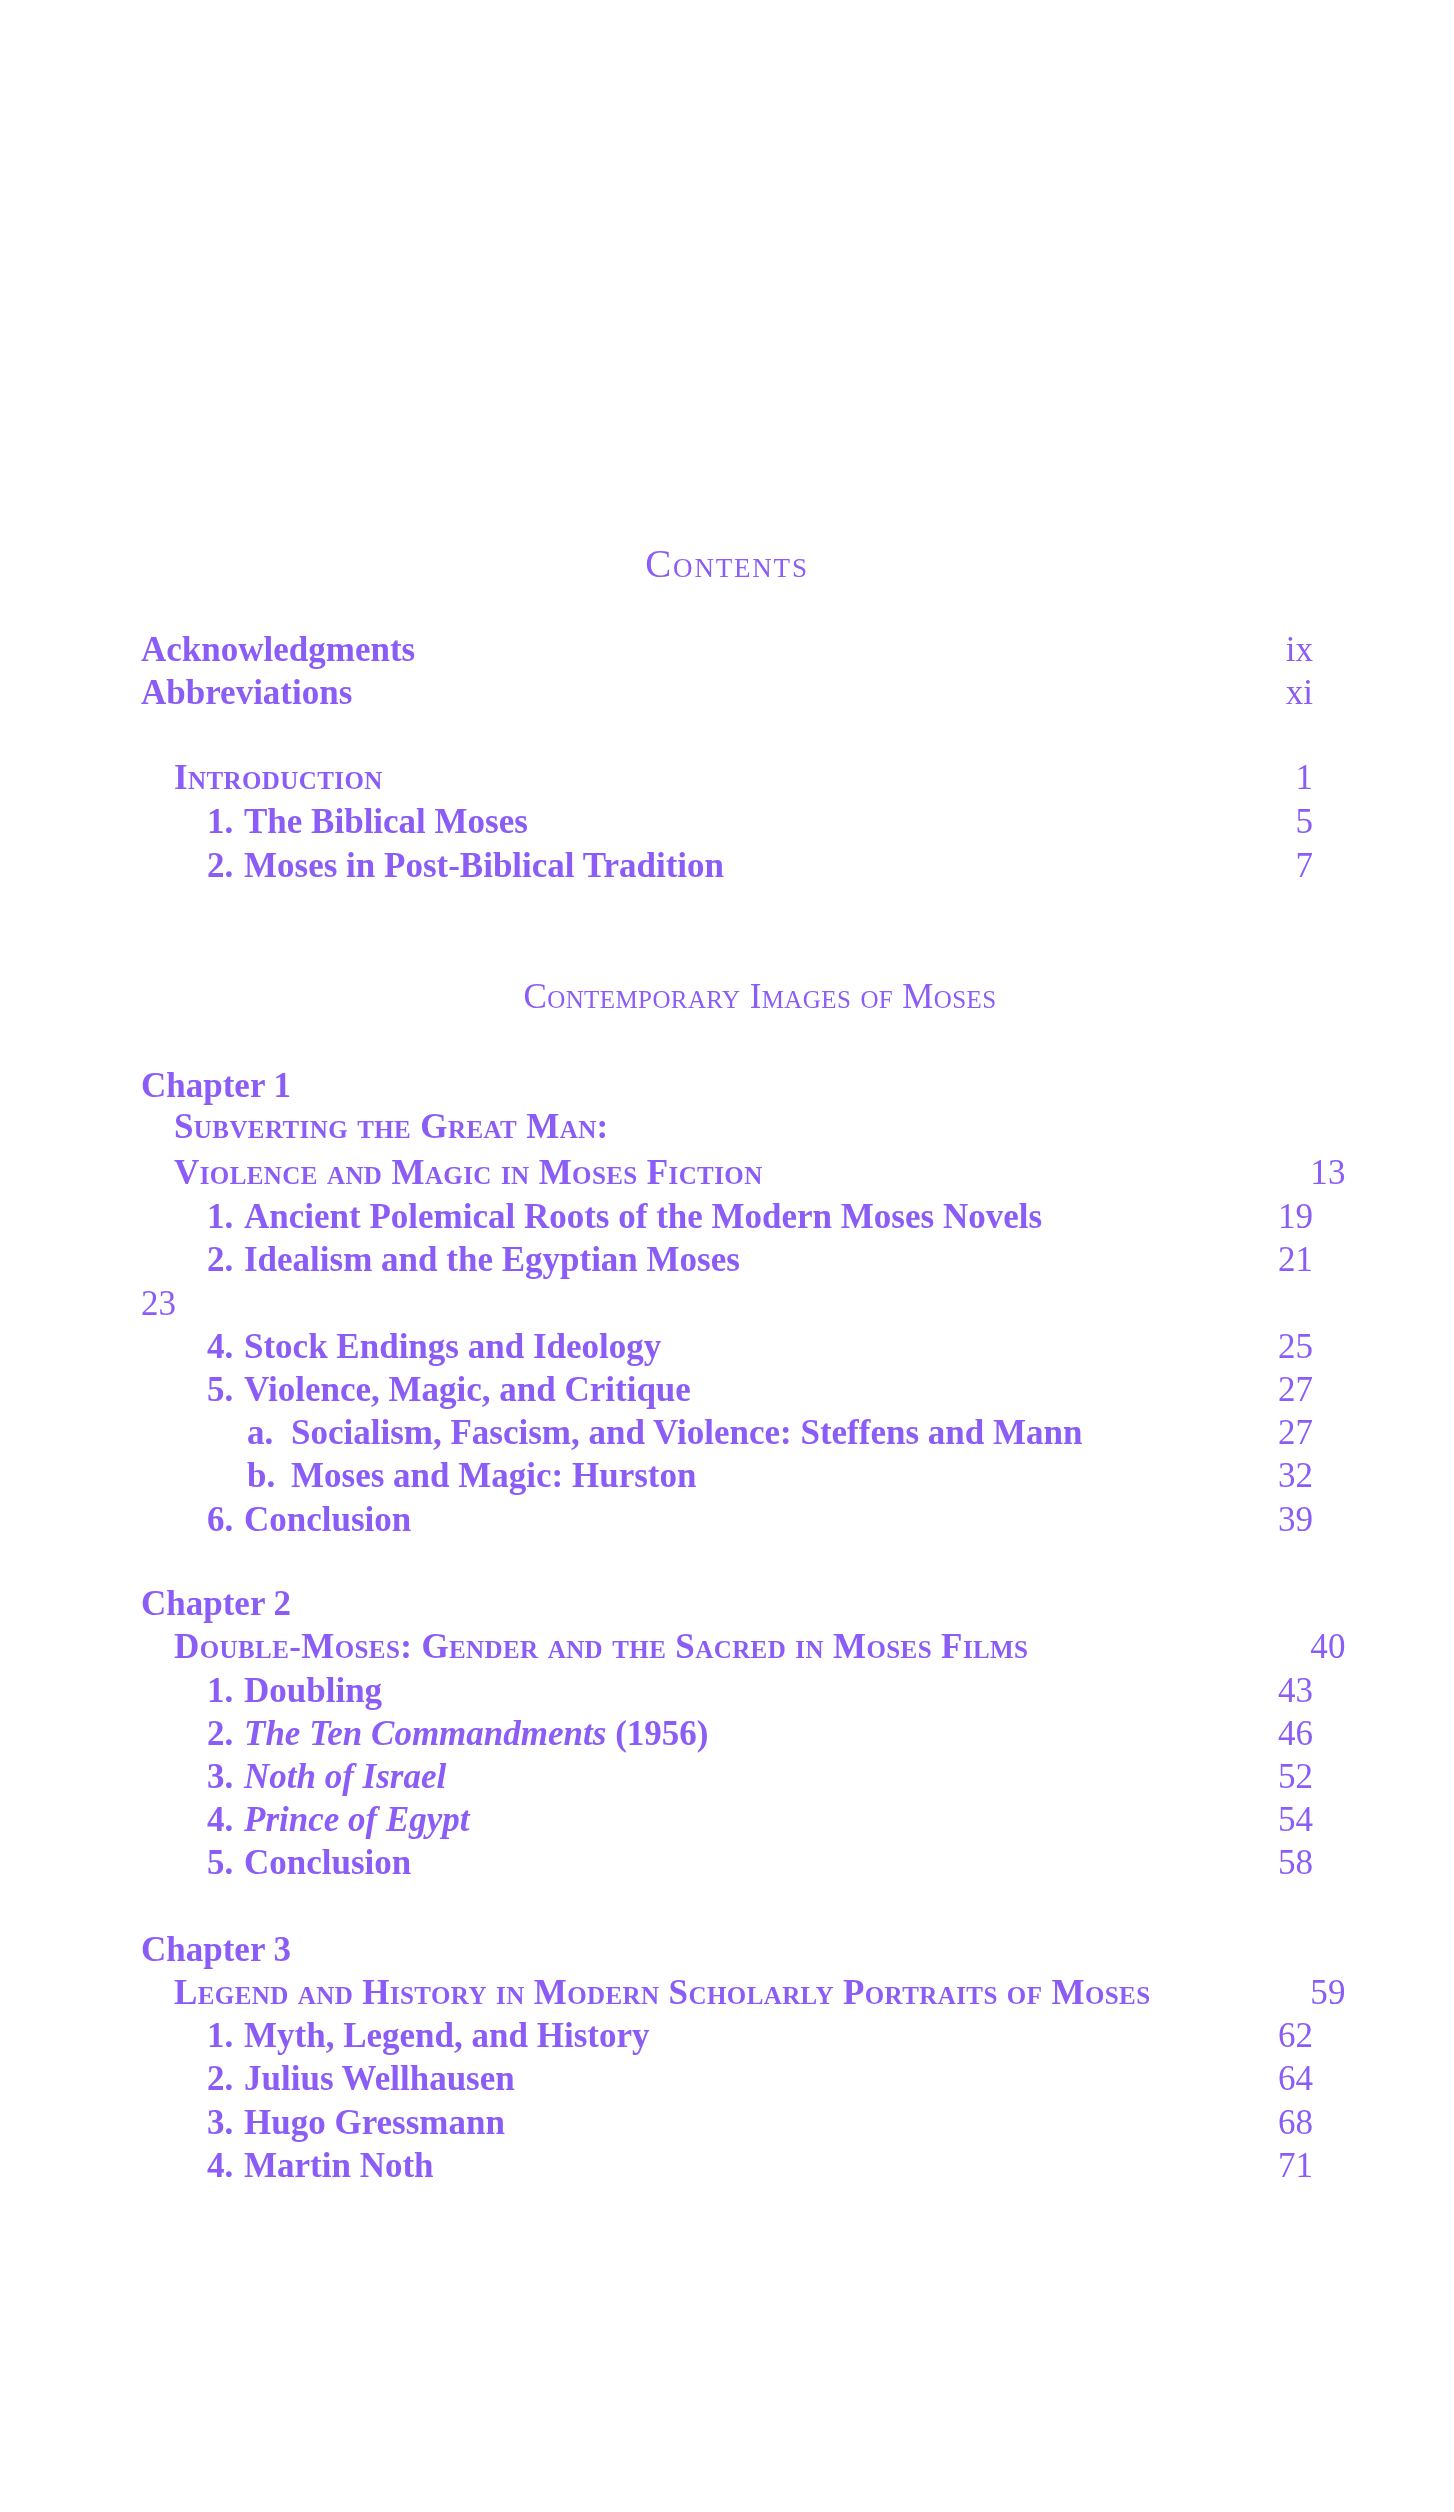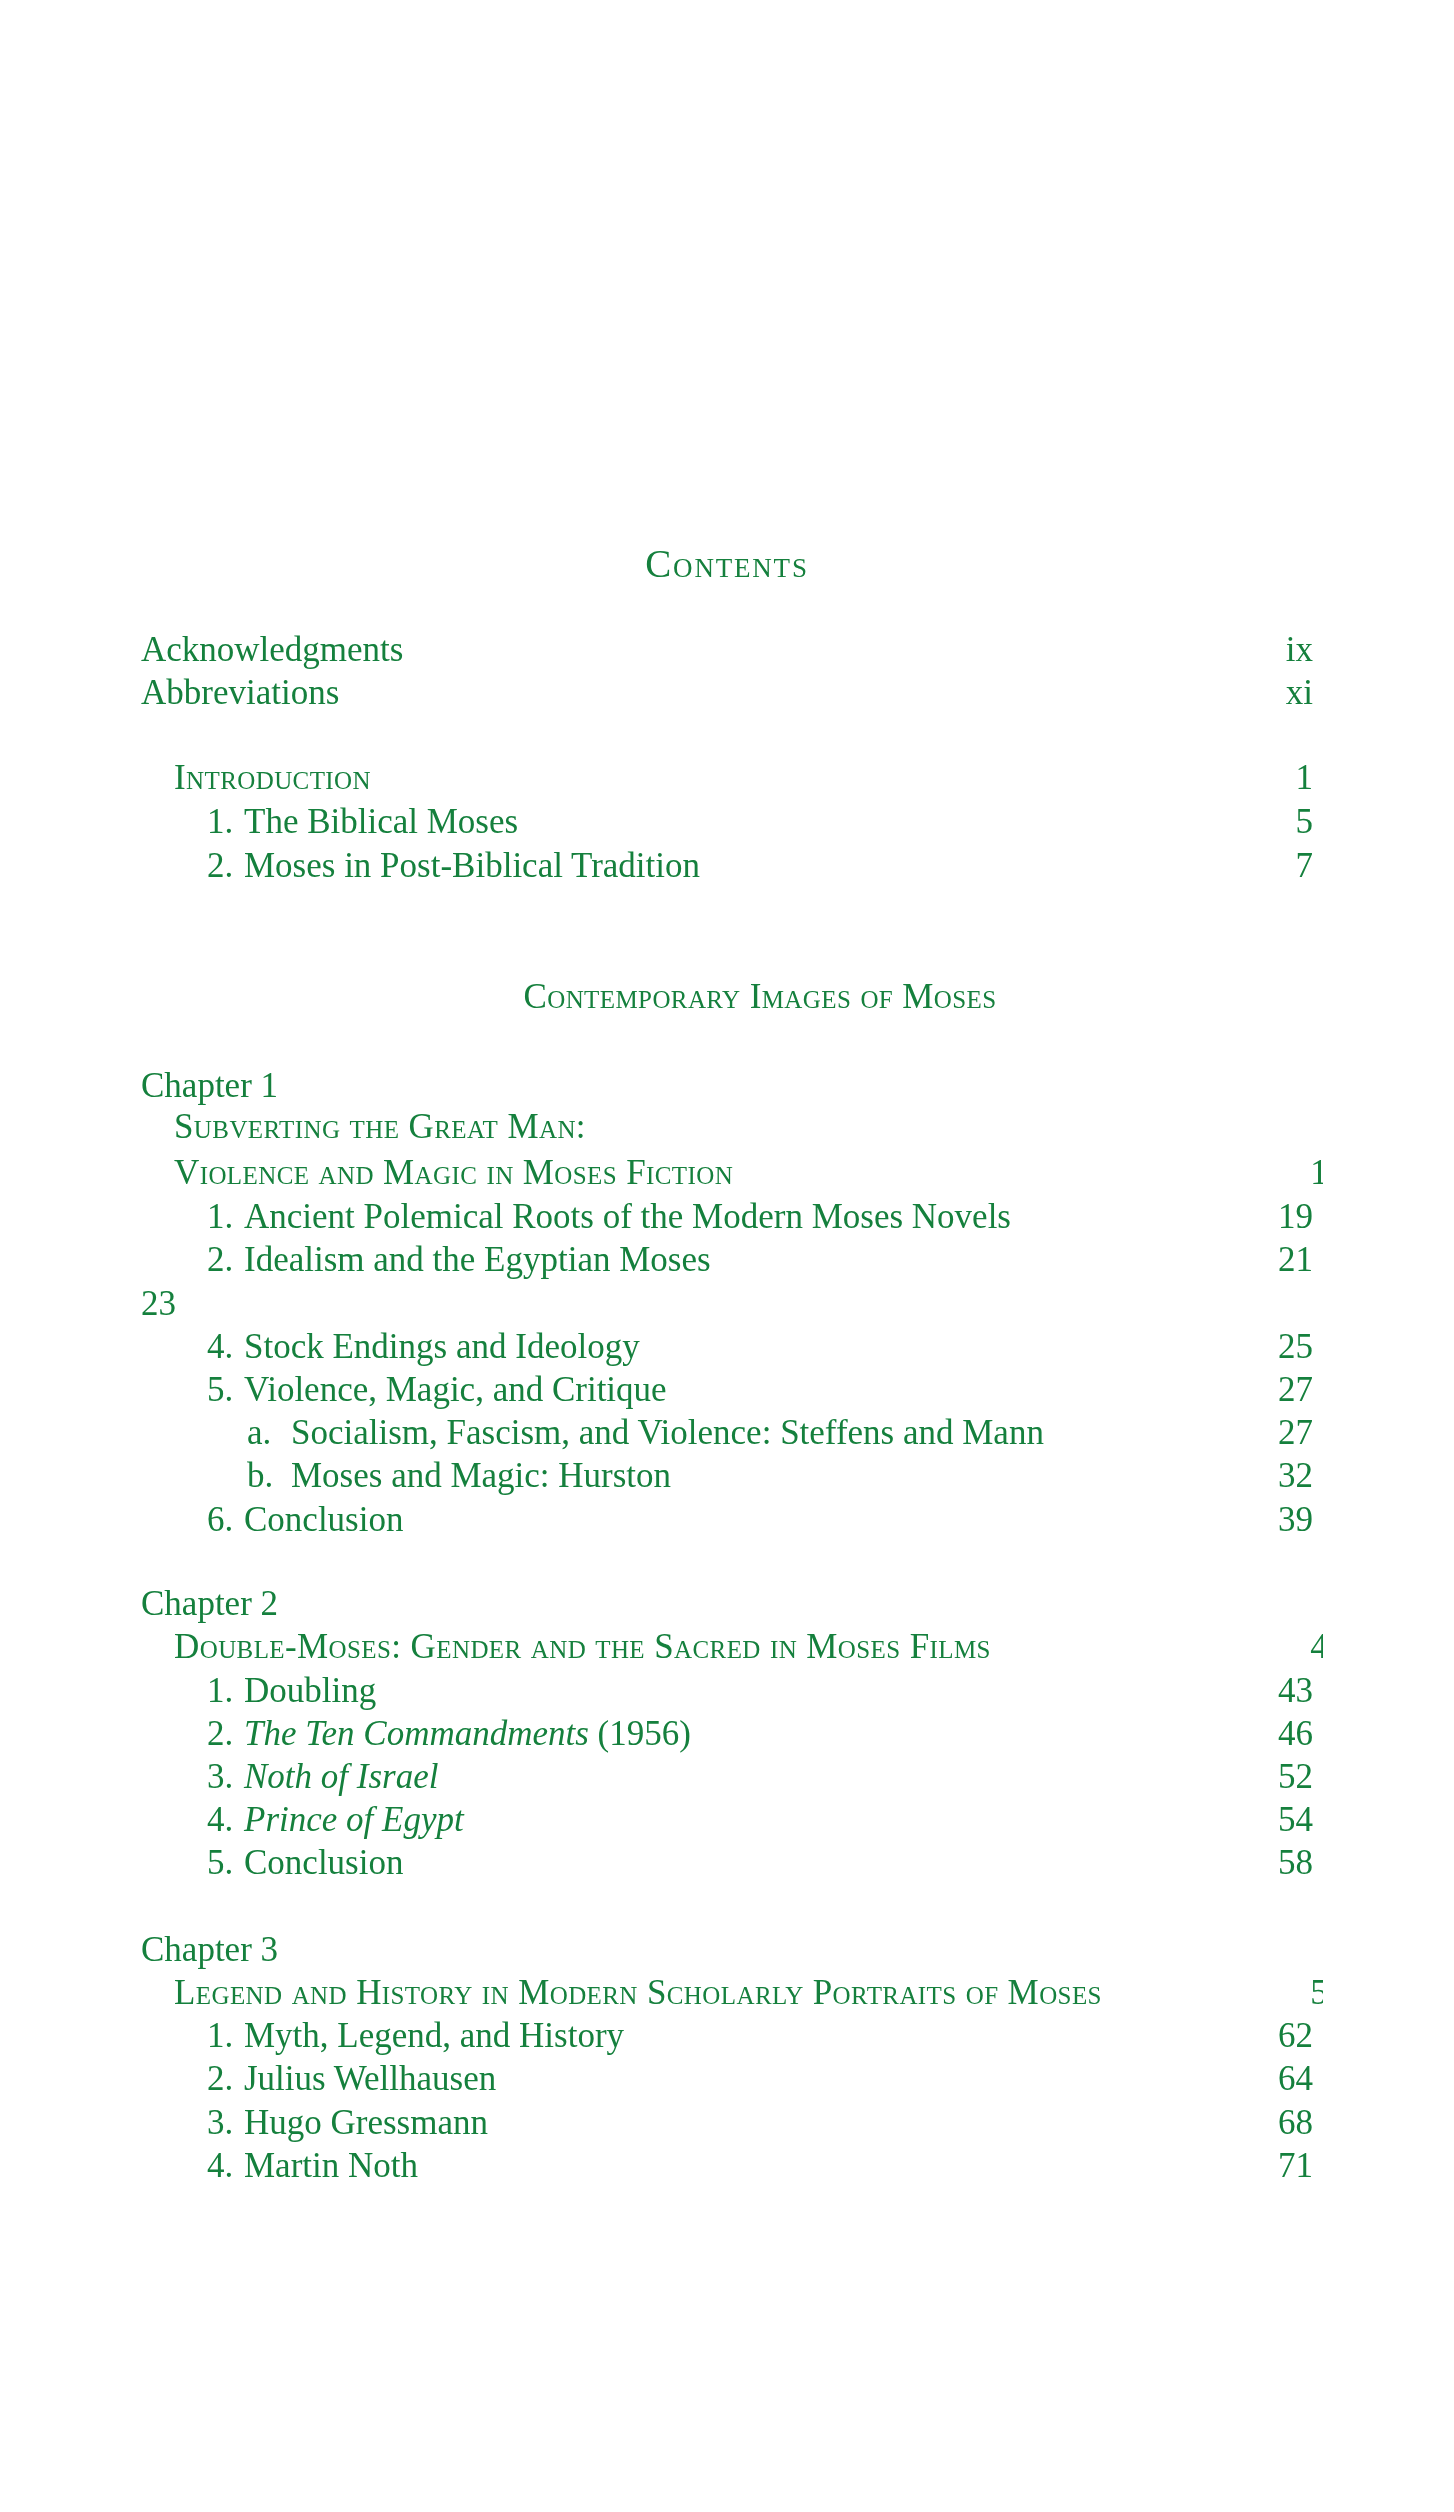--- a/index.html
+++ b/index.html
@@ -5,37 +5,39 @@
   html, body {
     margin: 0;
     padding: 0;
     background: #ffffff;
   }
   .page {
     position: relative;
     width: 1323px;
     height: 2512px;
     background: #ffffff;
-    color: #15803d;
+    color: #8b5cf6;
     font-family: "Liberation Serif", "DejaVu Serif", serif;
     font-size: 35px;
     overflow: hidden;
+    padding-left: 40px;
   }
   .row {
     position: absolute;
     left: 141px;
     width: 1172px;
     height: 43px;
     line-height: 43px;
     display: flex;
     justify-content: space-between;
     white-space: nowrap;
   }
   .row .group {
     display: inline-block;
+    font-weight: bold;
   }
   .row.center {
     justify-content: center;
     text-align: center;
   }
   .row.lv1 .group { padding-left: 55px; text-align: center; }
   .row.lv2 .group { padding-left: 106px; }
   .num {
     display: inline-block;
     width: 48px;

